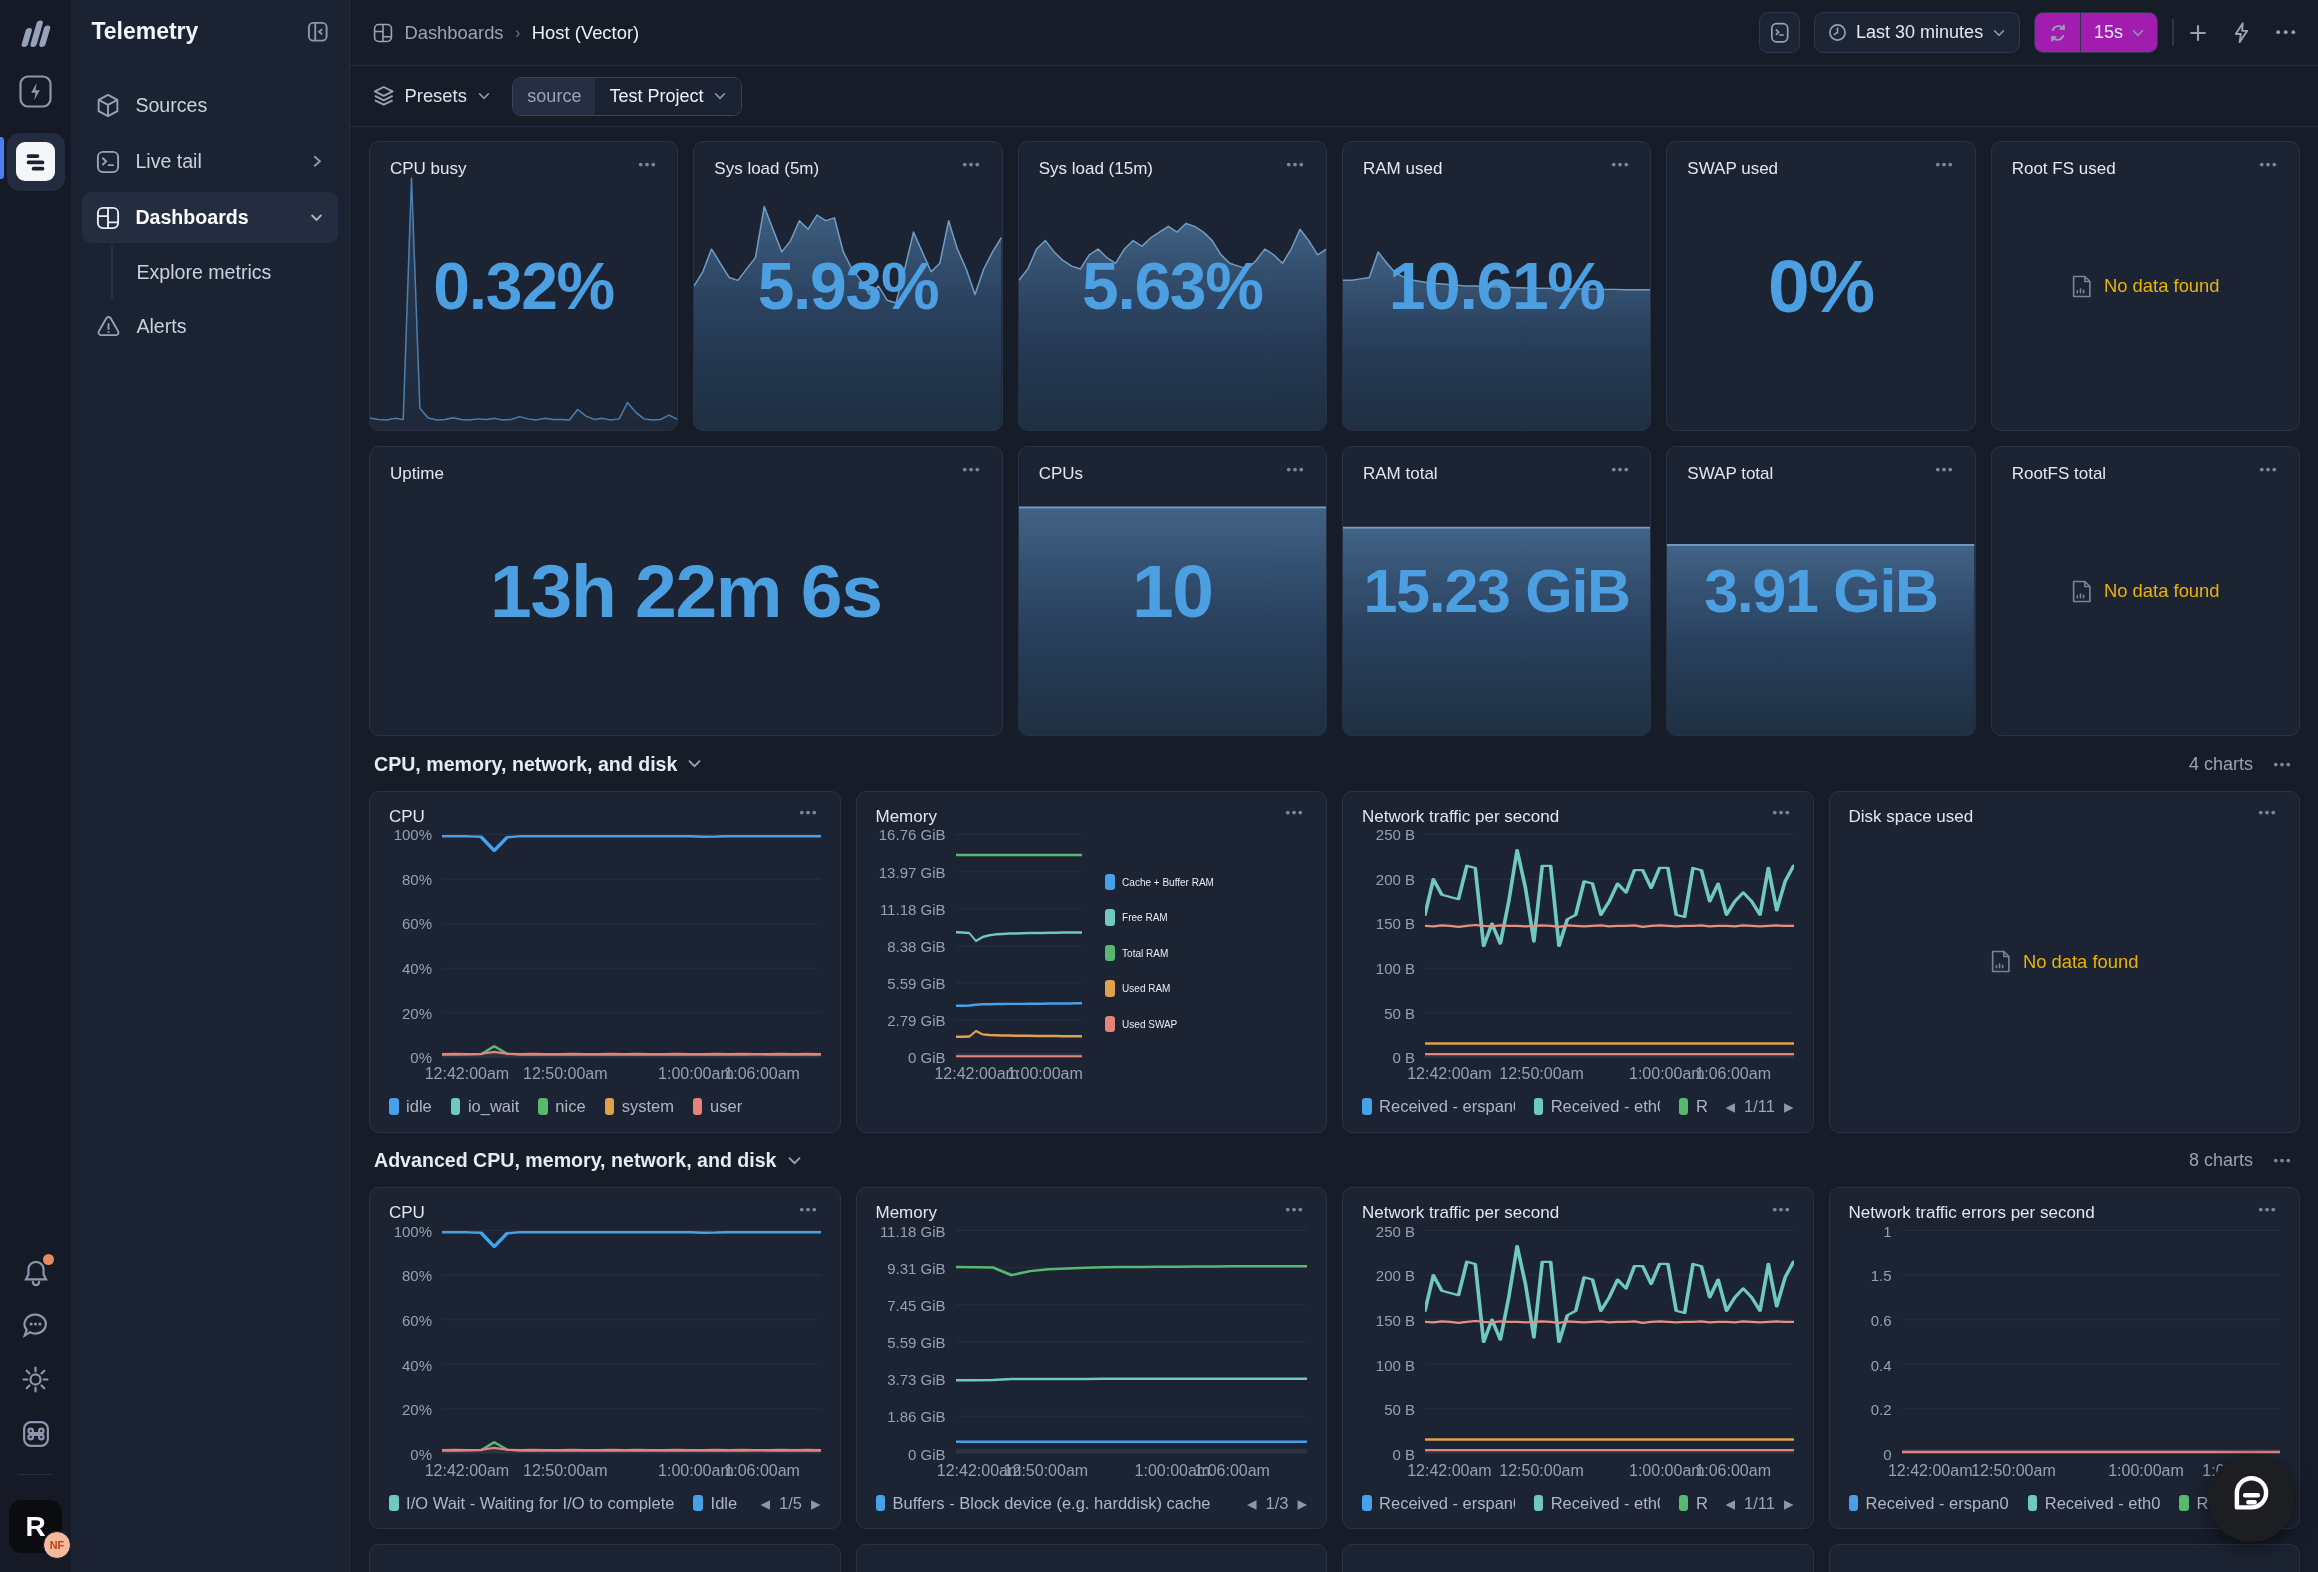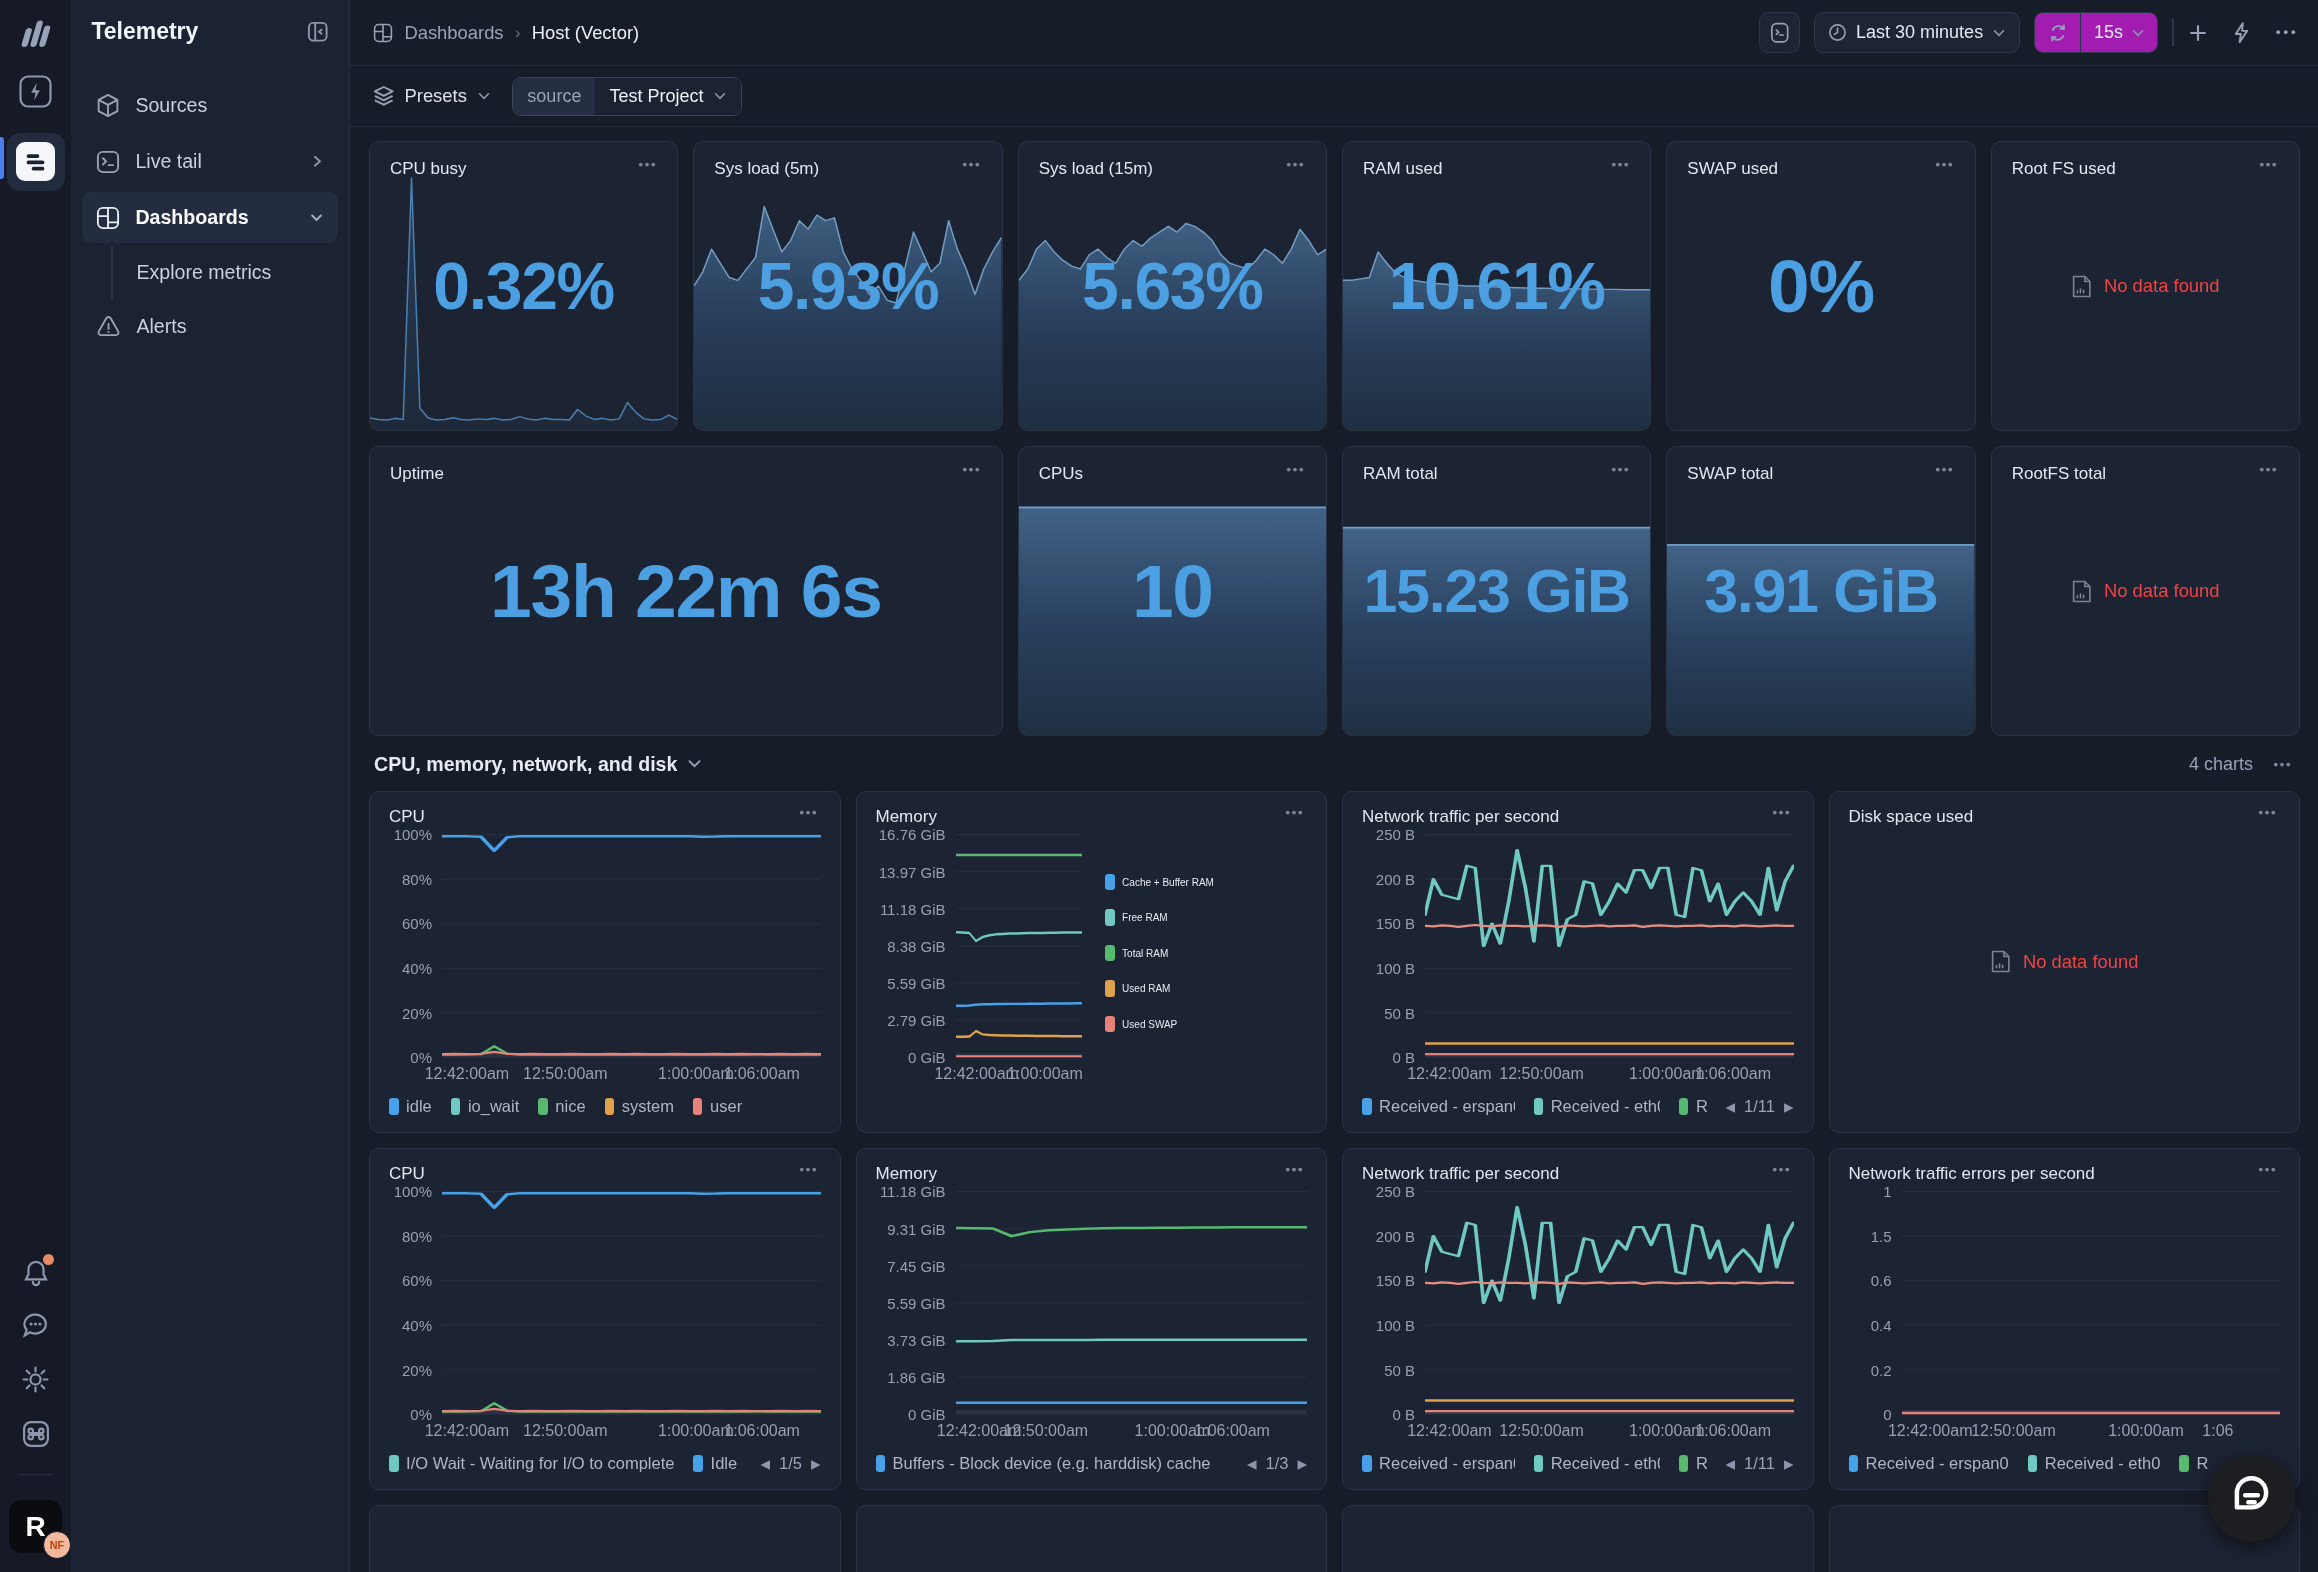--- a/index.html
+++ b/index.html
@@ -56,21 +56,21 @@
   .grid4 { grid-template-columns:repeat(4,1fr); grid-auto-rows:342px; margin-top:1.3px; }
   .grid + .grid { margin-top:15px; }
 
   .card { background:#1c2332; border:1.3px solid #2a3346; border-radius:10px; position:relative; overflow:hidden; }
   .card-head { position:absolute; top:16.5px; left:20px; right:18px; display:flex; align-items:flex-start; justify-content:space-between; z-index:5; }
   .card-title { font-size:17px; color:#e2e7f0; }
   .dots { color:#7c8599; cursor:pointer; line-height:0; padding:3.8px; }
   .stat-bg { position:absolute; inset:0; width:100%; height:100%; }
   .stat-value { position:absolute; inset:0; display:flex; align-items:center; justify-content:center; color:#4c9fe0; font-weight:bold; z-index:3; letter-spacing:-1.3px; }
   .wide2 { grid-column:span 2; }
-  .nodata { position:absolute; inset:0; display:flex; align-items:center; justify-content:center; gap:11.4px; color:#ef4444; font-size:18.4px; z-index:2; }
+  .nodata { position:absolute; inset:0; display:flex; align-items:center; justify-content:center; gap:11.4px; color:#eab308; font-size:18.4px; z-index:2; }
 
   .section-head { display:flex; align-items:center; margin:16.5px 5px 15px; }
   .section-title { font-size:19.6px; color:#e6eaf2; font-weight:bold; display:flex; align-items:center; gap:10px; cursor:pointer; }
   .section-right { margin-left:auto; display:flex; align-items:center; gap:16.5px; color:#98a1b4; font-size:18px; }
 
   
   .chart-card { display:flex; flex-direction:column; padding:15px 19px 10px; }
   .chart-head { display:flex; align-items:flex-start; justify-content:space-between; }
   .plotwrap { flex:1; display:flex; margin-top:6.3px; min-height:0; }
   .ylab { position:relative; font-size:15px; color:#96a0b2; flex:none; }
@@ -832,20 +832,40 @@
                 <path d="M4 4 h18 l8 8 v24 h-26 Z"></path>
                 <path d="M22 4 v8 h8"></path>
                 <g stroke-linecap="round">
                   <path d="M10 30 v-3 M15 30 v-6 M20 30 v-4"></path>
                 </g>
               </svg>
               <span>No data found</span>
             </div>
           </div>
         </div>
+        <div class="section-head">
+          <div class="section-title">
+            <span>Advanced CPU, memory, network, and disk</span>
+            <svg width="15" height="11.4" viewBox="0 0 24 18" fill="none" stroke="#9aa3b6" stroke-width="3" stroke-linecap="round">
+              <path d="M4 5 l8 8 8 -8"></path>
+            </svg>
+          </div>
+          <div class="section-right">
+            <span>8 charts</span>
+            <div class="dots">
+              <svg width="18" height="5" viewBox="0 0 28 8">
+                <g fill="#7c8599">
+                  <circle cx="4" cy="4" r="3"></circle>
+                  <circle cx="14" cy="4" r="3"></circle>
+                  <circle cx="24" cy="4" r="3"></circle>
+                </g>
+              </svg>
+            </div>
+          </div>
+        </div>
         <div class="grid grid4">
           <div class="card chart-card">
             <div class="chart-head">
               <div class="card-title">CPU</div>
               <div class="dots">
                 <svg width="18" height="5" viewBox="0 0 28 8">
                   <g fill="#7c8599">
                     <circle cx="4" cy="4" r="3"></circle>
                     <circle cx="14" cy="4" r="3"></circle>
                     <circle cx="24" cy="4" r="3"></circle>

